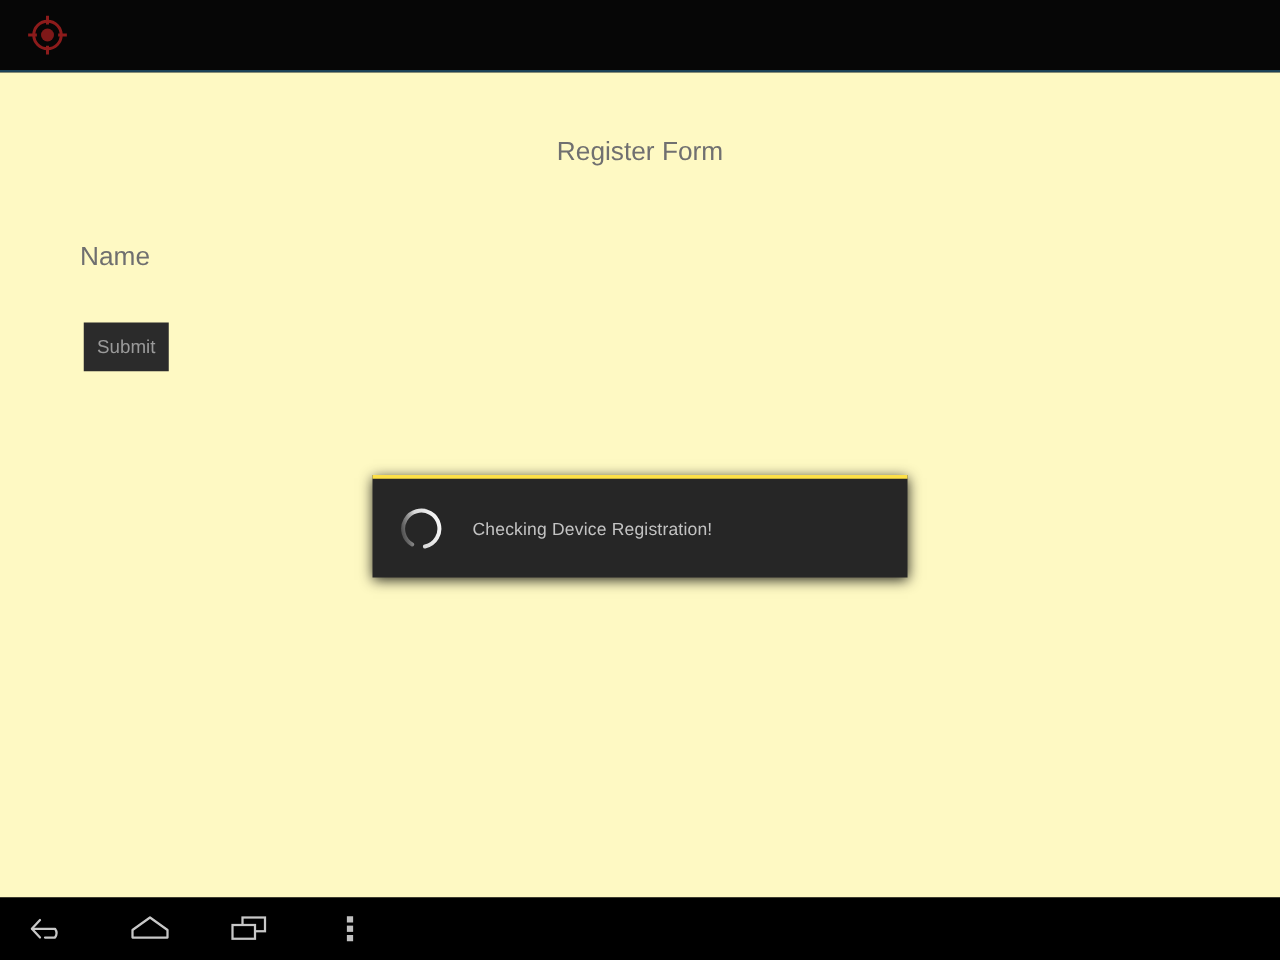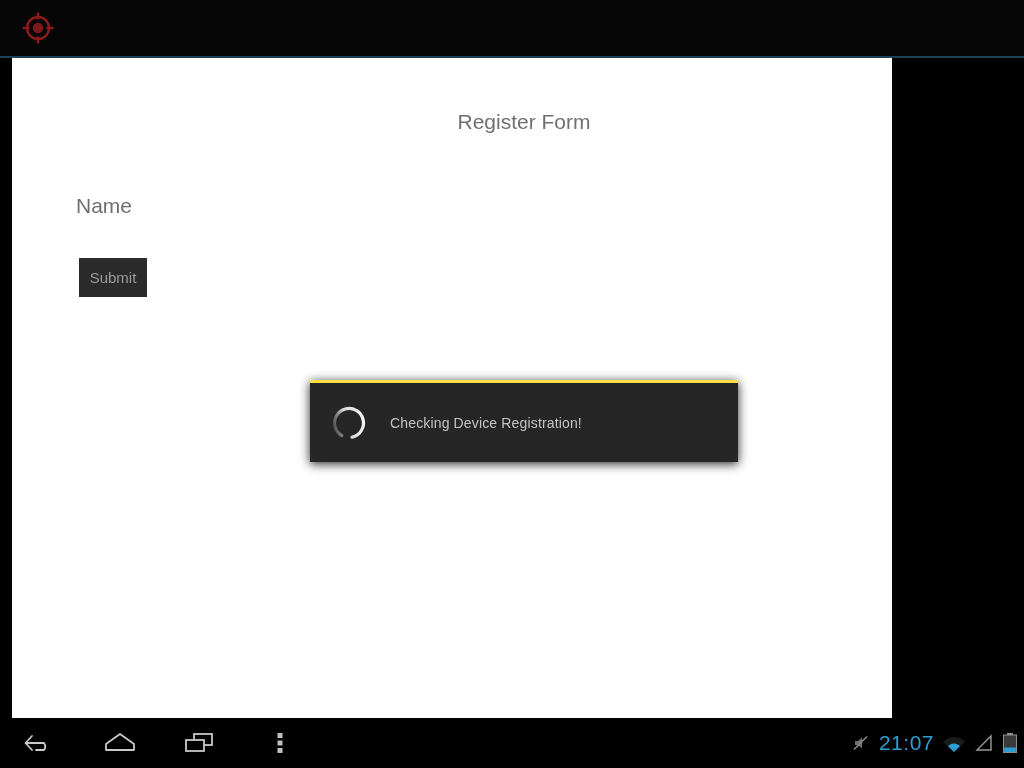--- a/index.html
+++ b/index.html
@@ -22,21 +22,21 @@
     margin-left:12px;
     font-size:19px; color:#a9a9a9; letter-spacing:.2px;
     font-weight:400;
   }
   #action-bar-divider {
     position:absolute; left:0; top:56px; width:1024px; height:2px;
     background:#1d4257;
   }
 
   
-  #content { position:absolute; left:12px; top:58px; width:880px; height:660px; background:#ffffff; }
+  #content { position:absolute; left:0; top:58px; width:1024px; height:660px; background:#fef9c3; }
 
   #form-title {
     position:absolute; left:0; top:52px; width:1024px;
     text-align:center;
     font-size:21px; color:#707070; font-weight:400;
   }
 
   #name-field {
     position:absolute; left:64px; top:131px;
     width:420px; height:34px;
@@ -154,40 +154,15 @@
     </div>
 
     <div class="nav-btn">
       <svg width="8" height="26" viewBox="0 0 8 26">
         <rect x="1.5" y="3" width="5" height="5" fill="#c0c0c0"></rect>
         <rect x="1.5" y="10.5" width="5" height="5" fill="#c0c0c0"></rect>
         <rect x="1.5" y="18" width="5" height="5" fill="#c0c0c0"></rect>
       </svg>
     </div>
 
-    <div id="status-area">
-
-      <svg width="20" height="20" viewBox="0 0 20 20">
-        <path d="M4 8 H7 L11 4.5 V15.5 L7 12 H4 Z" fill="#6e6e6e"></path>
-        <line x1="3" y1="16.5" x2="16" y2="3.5" stroke="#8a8a8a" stroke-width="1.6"></line>
-      </svg>
-
-      <span id="status-clock">21:07</span>
-
-      <svg width="24" height="20" viewBox="0 0 24 20">
-        <path d="M12 4 C6.5 4 2.5 7 1 9 L12 19 L23 9 C21.5 7 17.5 4 12 4 Z" fill="#1b1b1b"></path>
-        <path d="M12 10.5 C9 10.5 7 12 6 13.2 L12 19 L18 13.2 C17 12 15 10.5 12 10.5 Z" fill="#2b9fd4"></path>
-      </svg>
-
-      <svg width="20" height="20" viewBox="0 0 20 20">
-        <path d="M17 3 L17 17 L3 17 Z" fill="none" stroke="#9a9a9a" stroke-width="1.4"></path>
-      </svg>
-
-      <svg width="16" height="22" viewBox="0 0 16 22">
-        <rect x="5" y="1" width="6" height="2.2" fill="#8f8f8f"></rect>
-        <rect x="1.5" y="3" width="13" height="17.5" fill="#3a3a3a" stroke="#8f8f8f" stroke-width="1"></rect>
-        <rect x="2.2" y="15.5" width="11.6" height="4.5" fill="#2b9fd4"></rect>
-      </svg>
-
-    </div>
   </div>
 
 </div>
 
 </body></html>

